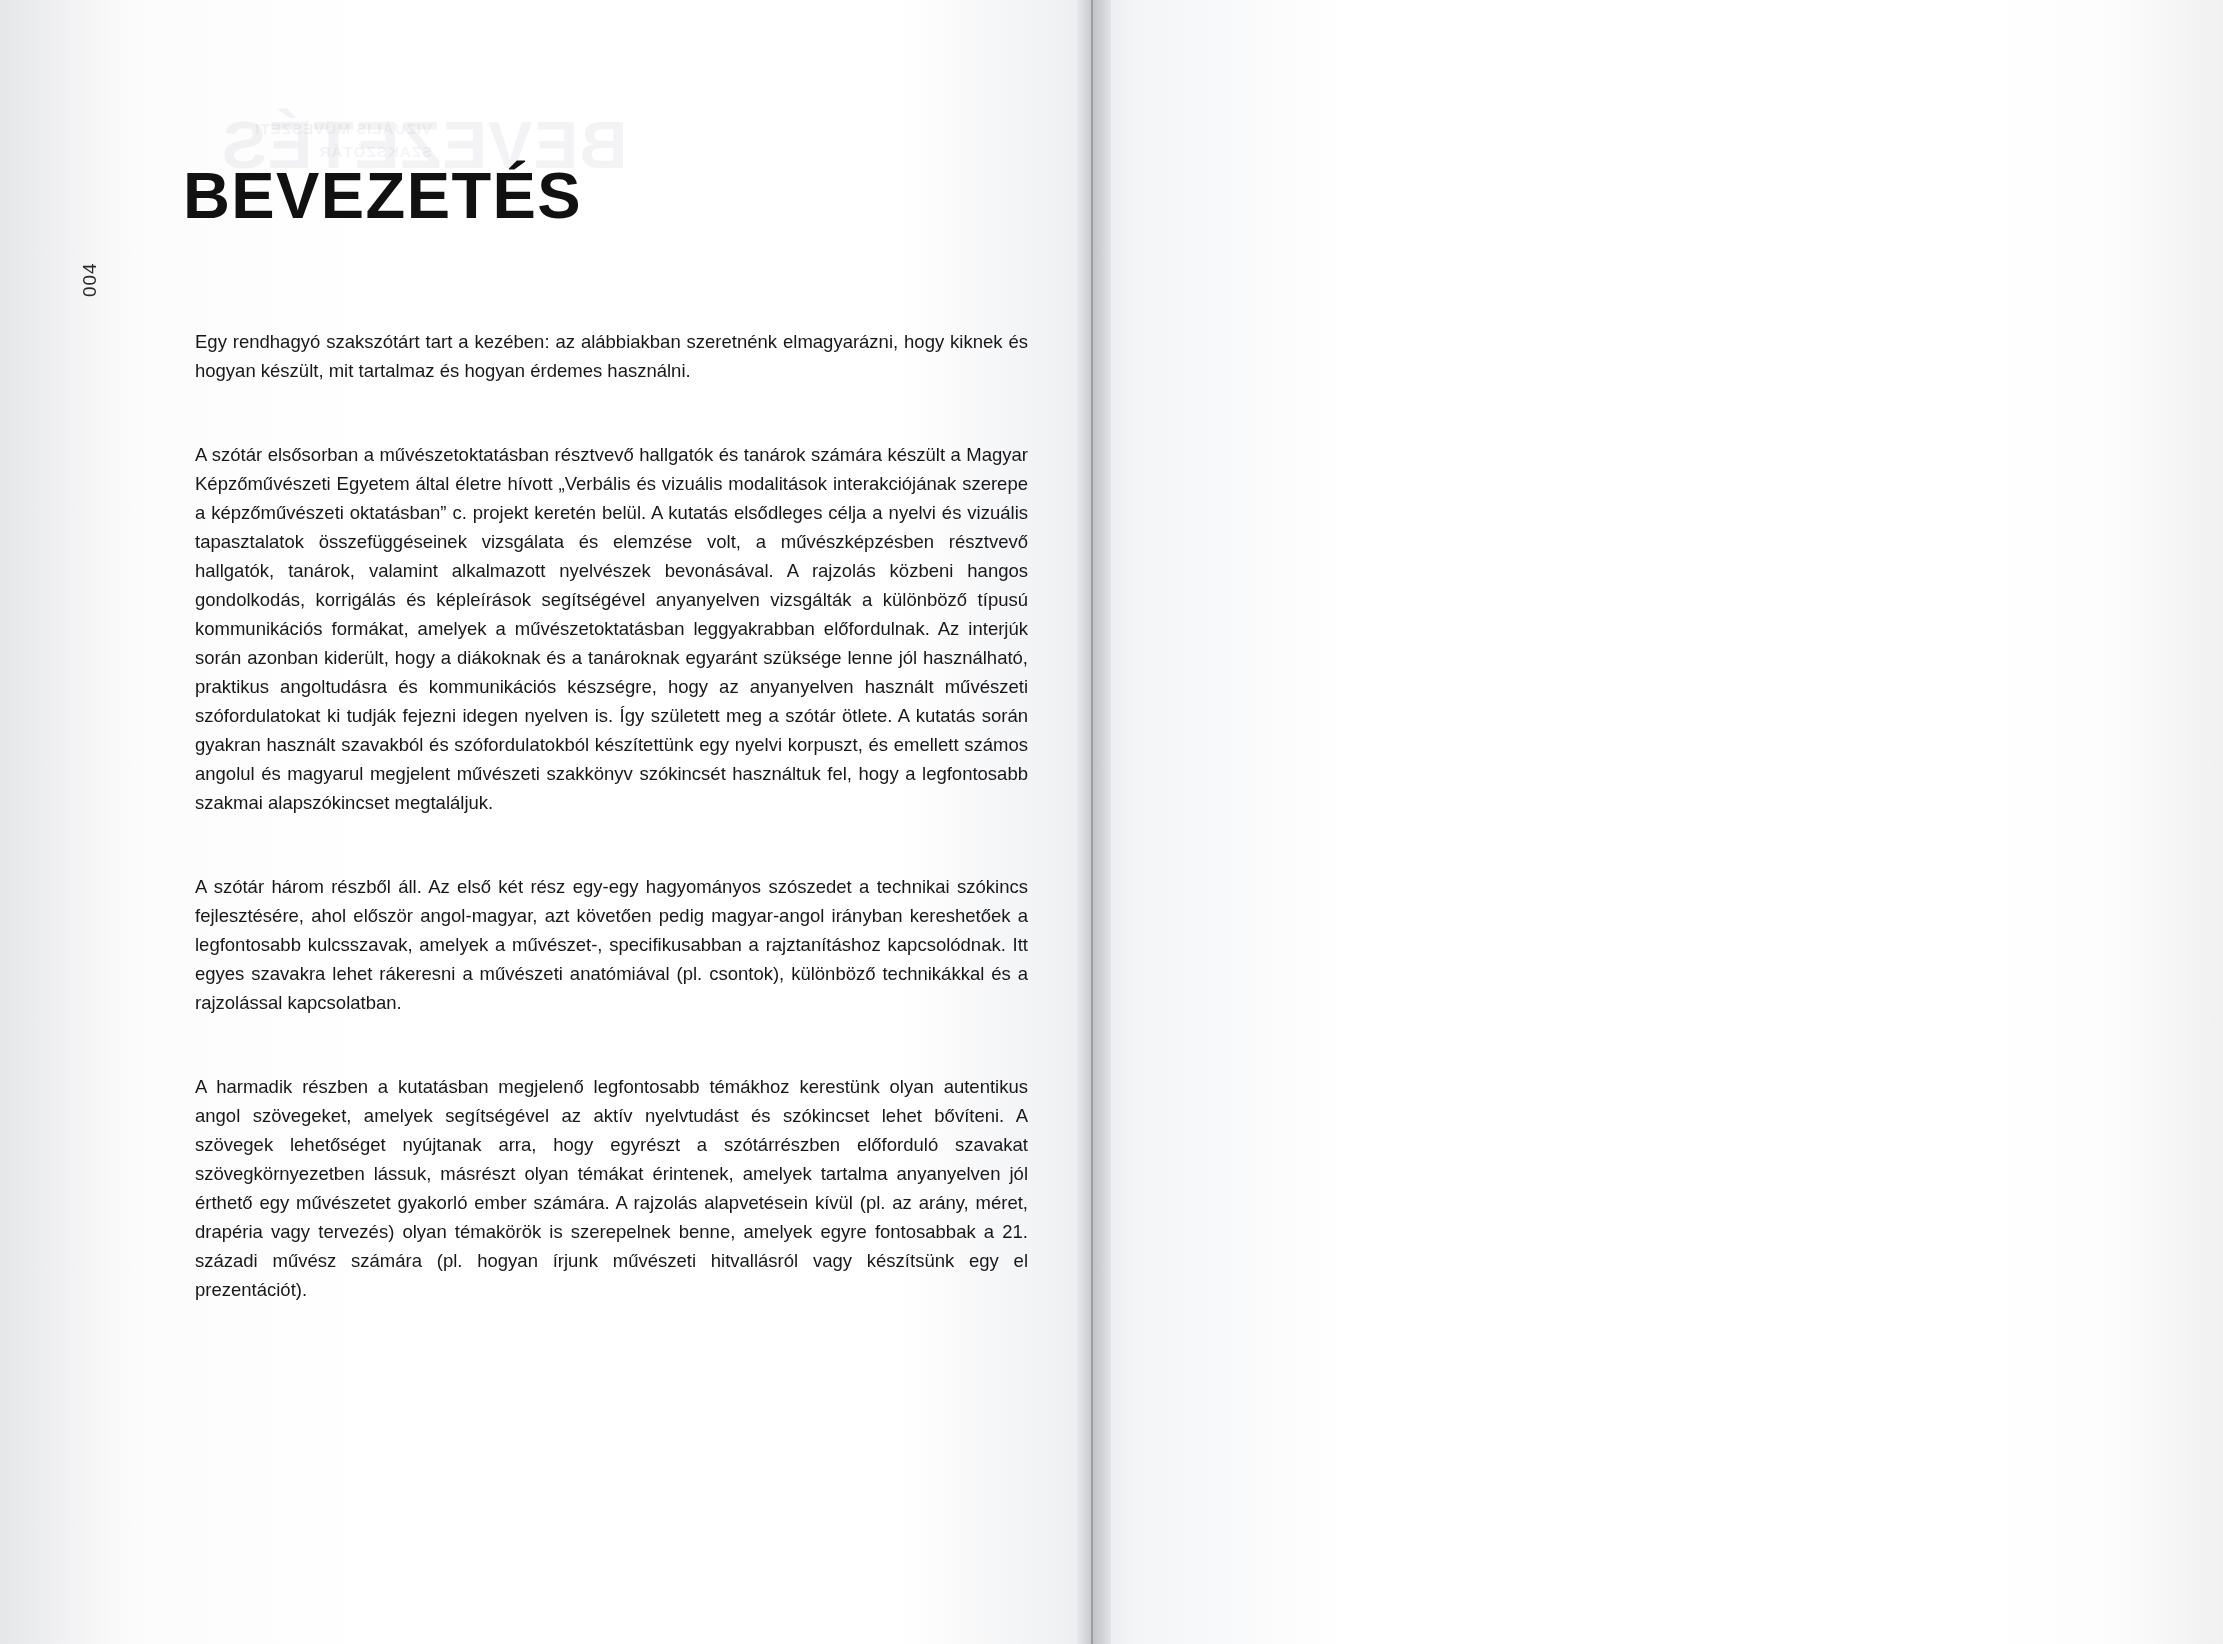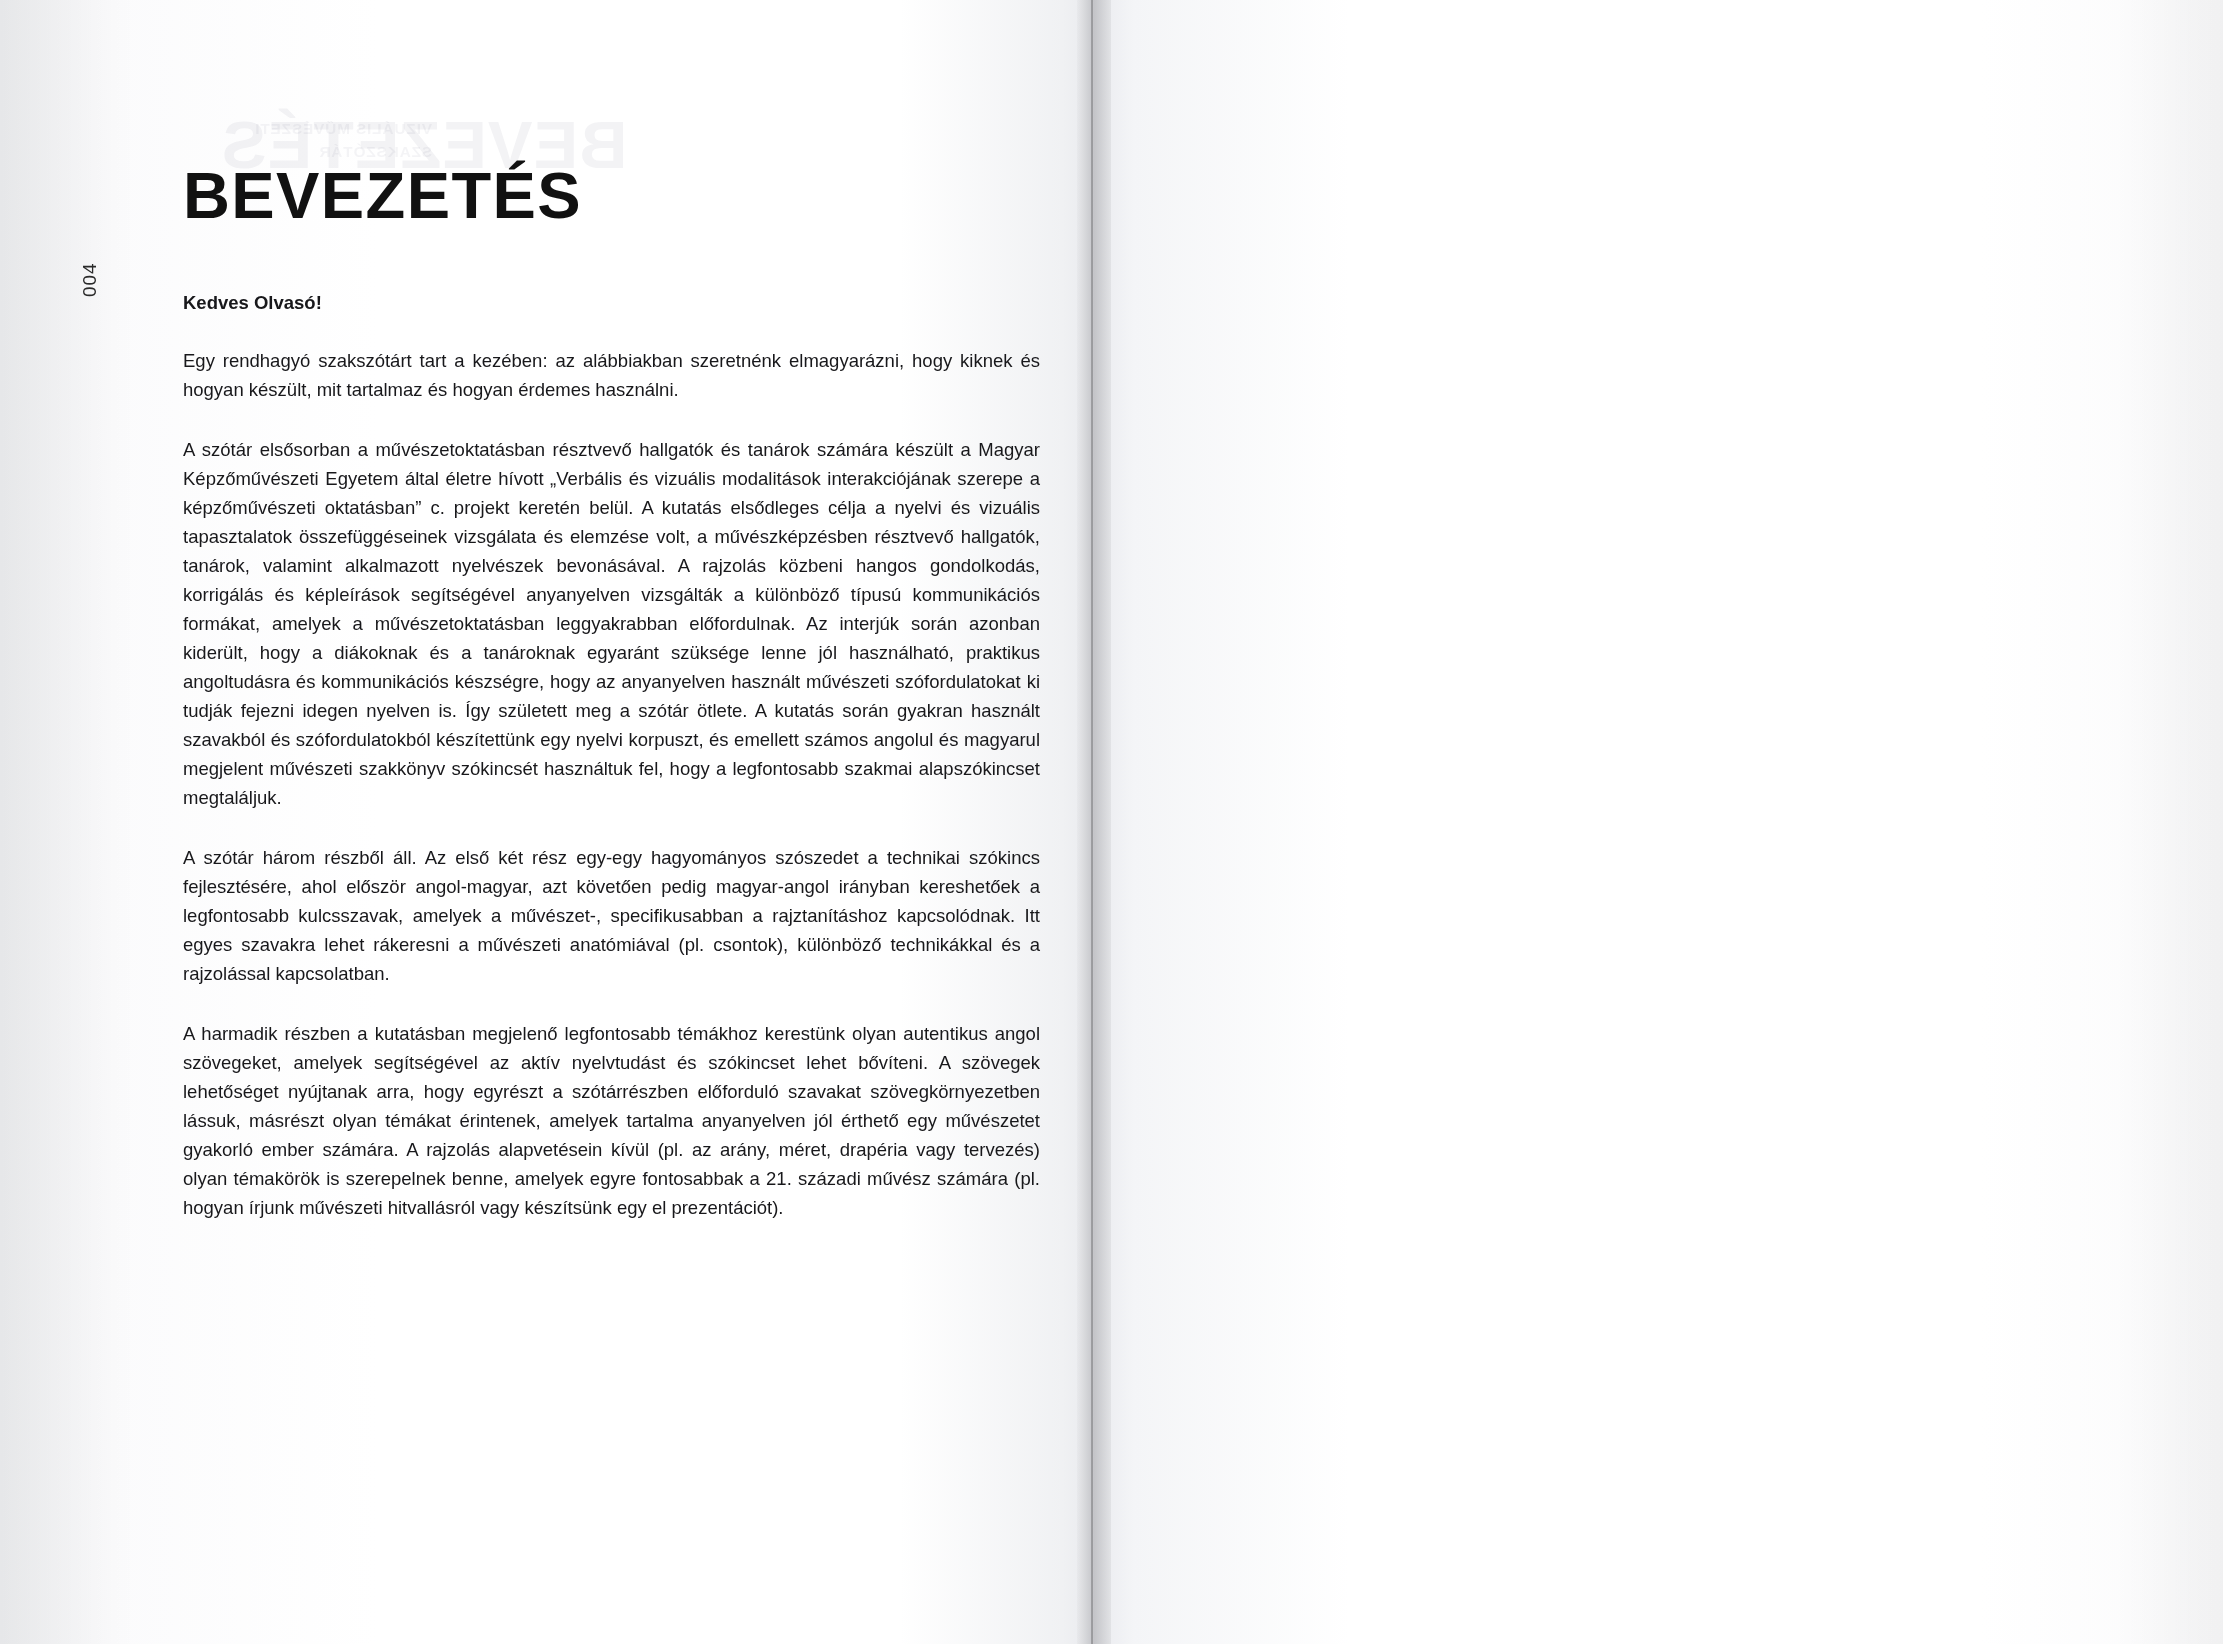--- a/index.html
+++ b/index.html
@@ -122,21 +122,21 @@
     top: 288px;
     width: 857px;
   }
 
   .sub {
     font-weight: 700;
     margin: 0 0 1.8px 0;
     text-align: left;
   }
   .para {
-    margin: 0;
+    margin: 12px;
     text-align: justify;
   }
   .gap-m { height: 27px; }
   .gap-l { height: 31px; }
 </style>
 </head>
 <body>
 
 <div class="page-bg"></div>
 <div class="edge-shadow-left"></div>
@@ -145,21 +145,20 @@
 <div class="spine-line"></div>
 
 <div class="ghost ghost-lines">VIZUÁLIS MŰVÉSZETI SZAKSZÓTÁR</div>
 <div class="ghost ghost-title">BEVEZETÉS</div>
 
 <div class="page page-left">
   <div class="folio folio-left">004</div>
   <div class="title">BEVEZETÉS</div>
 
   <div class="col col-left">
-    <p class="sub">Kedves Olvasó!</p>
     <div class="gap-m"></div>
     <p class="para">Egy rendhagyó szakszótárt tart a kezében: az alábbiakban szeretnénk elmagyarázni, hogy kiknek és hogyan készült, mit tartalmaz és hogyan érdemes használni.</p>
     <div class="gap-l"></div>
     <p class="para">A szótár elsősorban a művészetoktatásban résztvevő hallgatók és tanárok számára készült a Magyar Képzőművészeti Egyetem által életre hívott „Verbális és vizuális modalitások interakciójának szerepe a képzőművészeti oktatásban” c. projekt keretén belül. A kutatás elsődleges célja a nyelvi és vizuális tapasztalatok összefüggéseinek vizsgálata és elemzése volt, a művészképzésben résztvevő hallgatók, tanárok, valamint alkalmazott nyelvészek bevonásával. A rajzolás közbeni hangos gondolkodás, korrigálás és képleírások segítségével anyanyelven vizsgálták a különböző típusú kommunikációs formákat, amelyek a művészetoktatásban leggyakrabban előfordulnak. Az interjúk során azonban kiderült, hogy a diákoknak és a tanároknak egyaránt szüksége lenne jól használható, praktikus angoltudásra és kommunikációs készségre, hogy az anyanyelven használt művészeti szófordulatokat ki tudják fejezni idegen nyelven is. Így született meg a szótár ötlete. A kutatás során gyakran használt szavakból és szófordulatokból készítettünk egy nyelvi korpuszt, és emellett számos angolul és magyarul megjelent művészeti szakkönyv szókincsét használtuk fel, hogy a legfontosabb szakmai alapszókincset megtaláljuk.</p>
     <div class="gap-l"></div>
     <p class="para">A szótár három részből áll. Az első két rész egy-egy hagyományos szószedet a technikai szókincs fejlesztésére, ahol először angol-magyar, azt követően pedig magyar-angol irányban kereshetőek a legfontosabb kulcsszavak, amelyek a művészet-, specifikusabban a rajztanításhoz kapcsolódnak. Itt egyes szavakra lehet rákeresni a művészeti anatómiával (pl. csontok), különböző technikákkal és a rajzolással kapcsolatban.</p>
     <div class="gap-l"></div>
     <p class="para">A harmadik részben a kutatásban megjelenő legfontosabb témákhoz kerestünk olyan autentikus angol szövegeket, amelyek segítségével az aktív nyelvtudást és szókincset lehet bővíteni. A szövegek lehetőséget nyújtanak arra, hogy egyrészt a szótárrészben előforduló szavakat szövegkörnyezetben lássuk, másrészt olyan témákat érintenek, amelyek tartalma anyanyelven jól érthető egy művészetet gyakorló ember számára. A rajzolás alapvetésein kívül (pl. az arány, méret, drapéria vagy tervezés) olyan témakörök is szerepelnek benne, amelyek egyre fontosabbak a 21. századi művész számára (pl. hogyan írjunk művészeti hitvallásról vagy készítsünk egy el prezentációt).</p>
   </div>
 </div>

